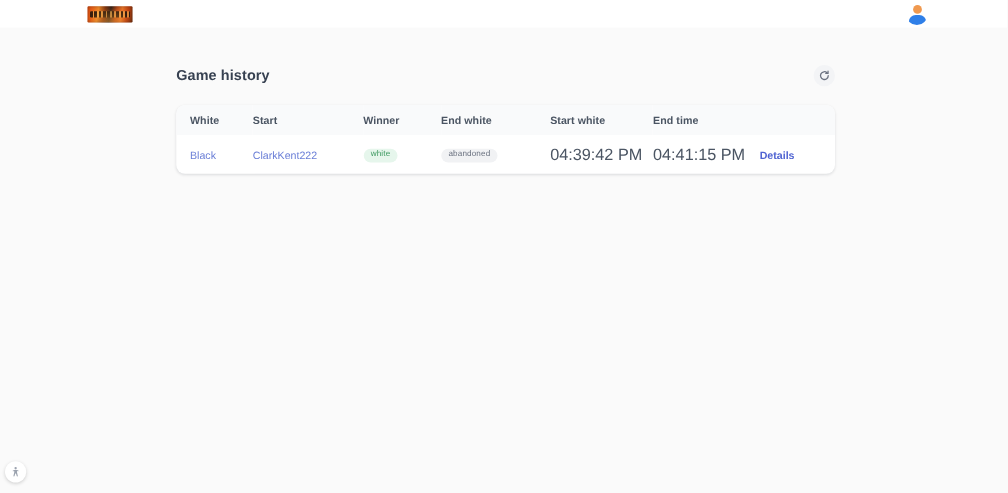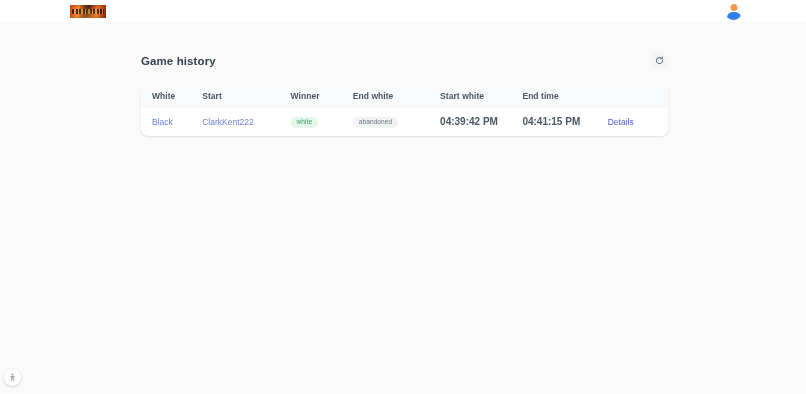--- a/index.html
+++ b/index.html
@@ -178,21 +178,21 @@
 
   .link {
     color: #6b7fd7;
     text-decoration: none;
     cursor: pointer;
     font-size: 8.5px;
   }
 
   .link-details {
     color: #4f63d2;
-    font-weight: normal;
+    font-weight: bold;
   }
 
   .badge {
     display: inline-block;
     padding: 2px 6px;
     border-radius: 8px;
     font-size: 6.5px;
     line-height: 1;
     letter-spacing: 0.1px;
   }
@@ -200,22 +200,21 @@
     background: #e6f6ec;
     color: #3d9960;
   }
   .badge-reason {
     background: #f1f2f4;
     color: #6b7280;
   }
 
   .time-cell {
     color: #4b5563;
-    font-size: 10px;
-    font-weight: bold;
+    font-size: 13px;
   }
 
   
   .corner-widget {
     position: absolute;
     left: 4px;
     bottom: 8px;
     width: 17px;
     height: 17px;
     border-radius: 50%;

